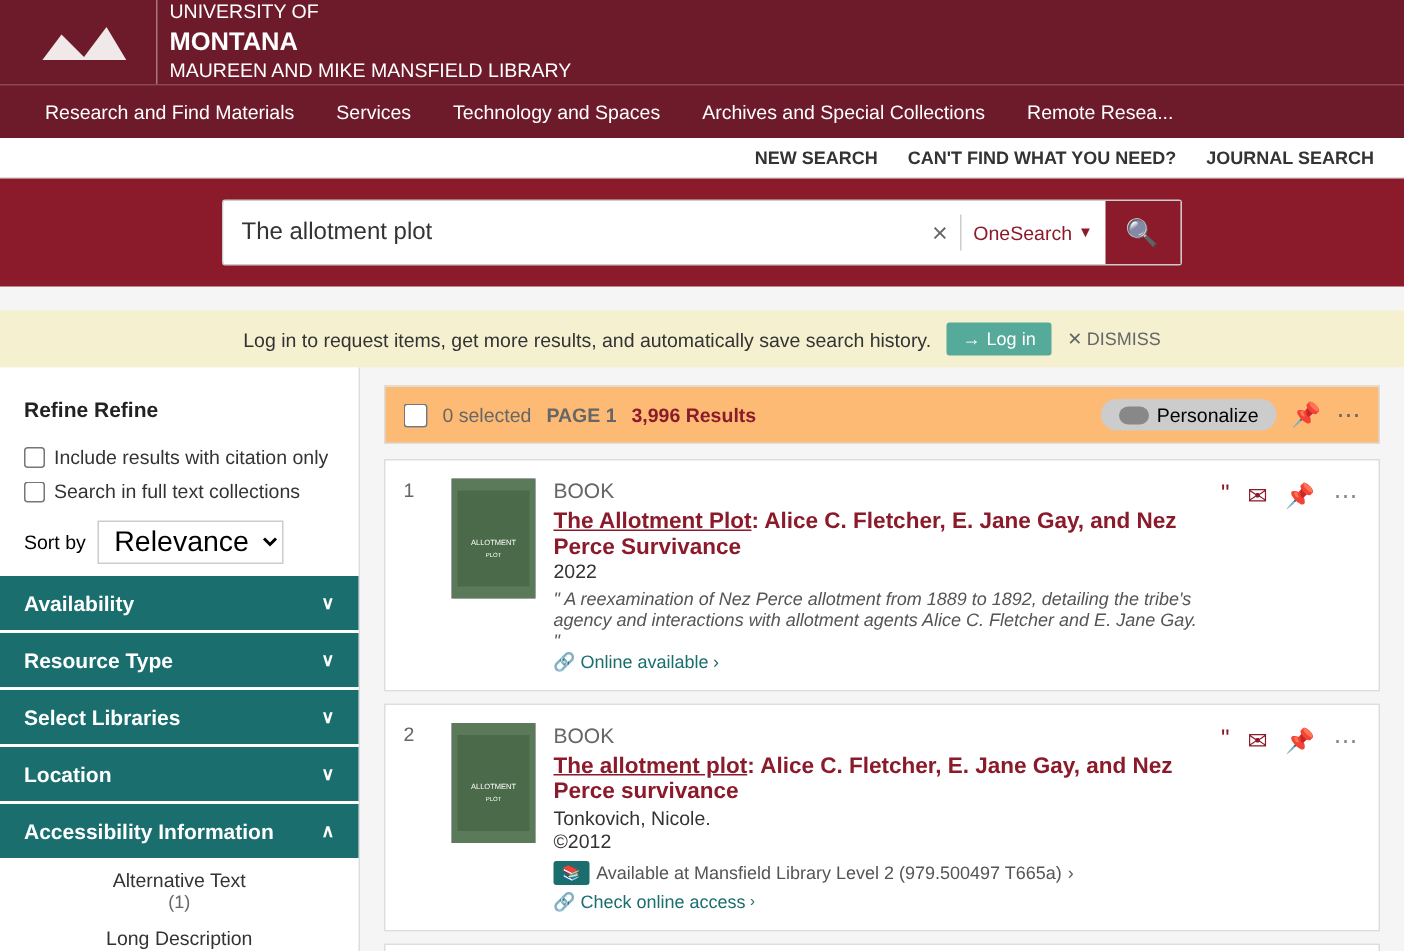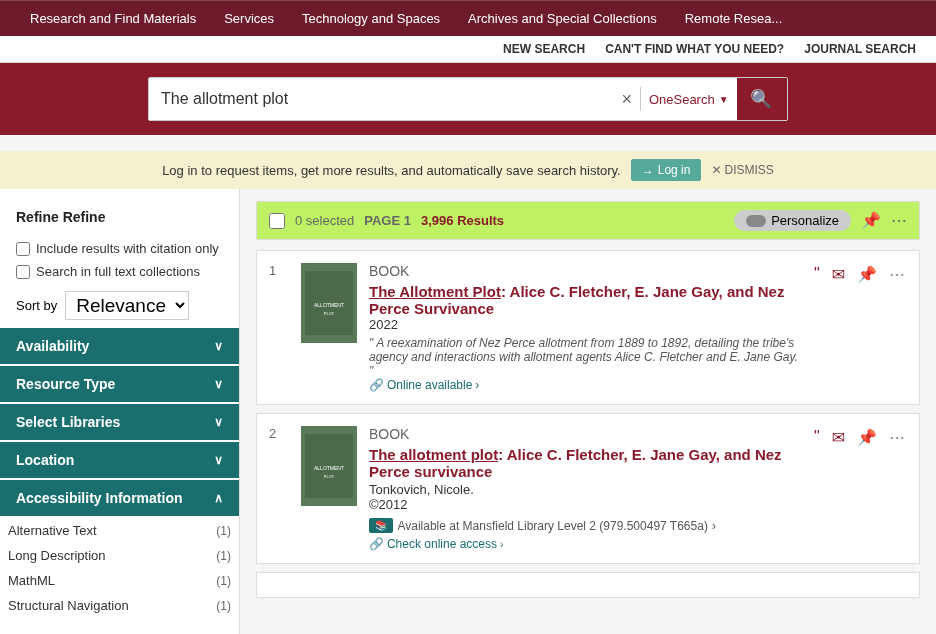--- a/index.html
+++ b/index.html
@@ -40,26 +40,26 @@
     .sidebar { width: 240px; min-width: 240px; background: white; padding: 12px 0; border-right: 1px solid #ddd; }
     .sidebar-title { font-weight: bold; font-size: 14px; padding: 8px 16px 12px; color: #222; }
     .sidebar-toggle-item { display: flex; align-items: center; gap: 6px; padding: 4px 16px; font-size: 13px; color: #333; cursor: pointer; }
     .sidebar-toggle-item input[type=checkbox] { width: 14px; height: 14px; }
     .sort-row { display: flex; align-items: center; gap: 8px; padding: 8px 16px; font-size: 13px; }
     .sort-select { border: 1px solid #ccc; padding: 2px 6px; font-size: 19px; cursor: pointer; background: white; }
 
     .facet-btn { display: flex; align-items: center; justify-content: space-between; width: 100%; background: #1a6e6e; color: white; border: none; padding: 10px 16px; font-size: 14px; font-weight: bold; cursor: pointer; margin-bottom: 2px; }
     .facet-btn .chevron { font-size: 12px; }
 
-    .facet-sub-item { padding: 5px 8px; font-size: 13px; color: #333; cursor: pointer; display: flex; align-items: center; justify-content: space-between; }
+    .facet-sub-item { padding: 5px 20px; font-size: 13px; color: #333; cursor: pointer; display: flex; align-items: center; justify-content: space-between; flex-direction: column; }
     .facet-sub-item span.count { color: #666; font-size: 12px; }
 
     
     .results { flex: 1; padding: 12px 16px; background: #f5f5f5; }
-    .results-toolbar { display: flex; align-items: center; gap: 10px; background: #bef264; padding: 8px 12px; border: 1px solid #ddd; margin-bottom: 10px; }
+    .results-toolbar { display: flex; align-items: center; gap: 10px; background: #fdba74; padding: 8px 12px; border: 1px solid #ddd; margin-bottom: 10px; }
     .results-toolbar .checkbox { width: 16px; height: 16px; }
     .selected-info { font-size: 13px; color: #666; }
     .page-info { font-size: 13px; color: #666; font-weight: bold; }
     .results-count { color: #8b1a2a; font-size: 13px; font-weight: bold; }
     .personalize-btn { display: flex; align-items: center; gap: 5px; background: #ccc; border-radius: 12px; padding: 3px 12px; font-size: 13px; cursor: pointer; border: none; }
     .toolbar-spacer { flex: 1; }
     .pin-icon, .ellipsis-icon { color: #666; cursor: pointer; font-size: 16px; }
 
     
     .result-item { background: white; border: 1px solid #ddd; margin-bottom: 8px; padding: 12px; display: flex; gap: 12px; }
@@ -78,20 +78,36 @@
     .action-btn.gray { color: #888; }
     .avail-badge { background: #1a6e6e; color: white; font-size: 10px; padding: 2px 6px; border-radius: 2px; }
 
     .result-link { color: #1a6e6e; text-decoration: none; font-size: 12px; display: flex; align-items: center; gap: 3px; margin-top: 4px; }
     .result-link .chevron { font-size: 10px; }
   </style>
 </head>
 <body>
 
 <div>
+  <div class="header">
+    <div class="header-logo">
+
+      <svg class="logo-mountain" viewBox="0 0 80 40" xmlns="http://www.w3.org/2000/svg">
+        <rect width="80" height="40" fill="#6d1a2a"></rect>
+        <polygon points="10,35 25,15 40,30 55,10 70,35" fill="white" opacity="0.9"></polygon>
+        <rect x="0" y="32" width="80" height="8" fill="#6d1a2a"></rect>
+      </svg>
+    </div>
+    <div class="header-title">
+      <span>UNIVERSITY OF</span>
+      <strong>MONTANA</strong>
+      <span>MAUREEN AND MIKE</span>
+      <span>MANSFIELD LIBRARY</span>
+    </div>
+  </div>
   <div class="nav-bar">
     <a href="#">Research and Find Materials</a>
     <a href="#">Services</a>
     <a href="#">Technology and Spaces</a>
     <a href="#">Archives and Special Collections</a>
     <a href="#">Remote Resea...</a>
   </div>
 </div>
 
 <div class="secondary-nav">

